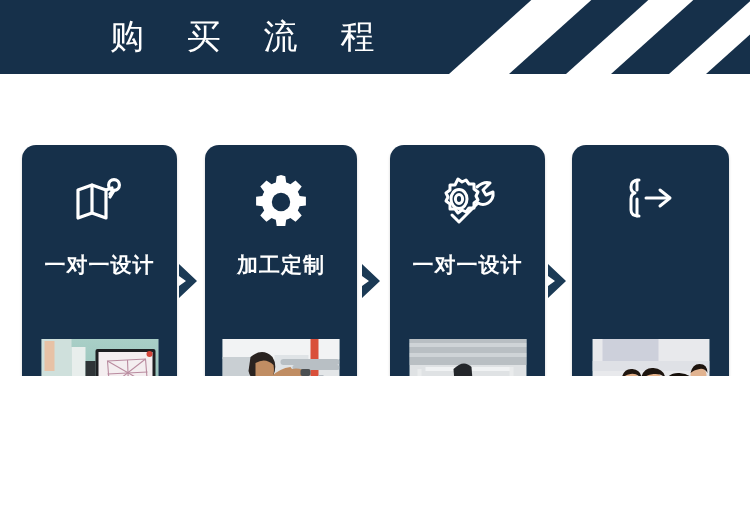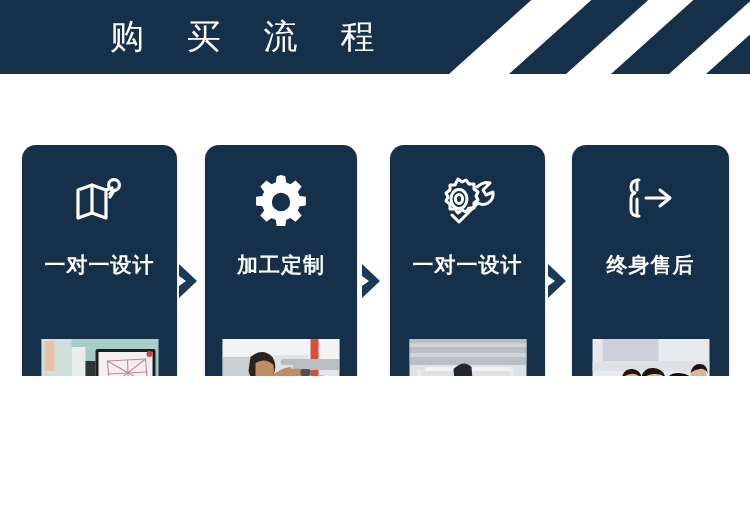--- a/index.html
+++ b/index.html
@@ -250,21 +250,20 @@
         <svg width="58" height="54" viewBox="0 0 58 54" xmlns="http://www.w3.org/2000/svg">
           <g fill="none" stroke="#ffffff" stroke-width="3" stroke-linejoin="round" stroke-linecap="round">
             <path d="M17 5 q-8 0 -8 7 q0 5 4 6 q-4 1 -4 6 l0 11 q0 6 8 6"></path>
             <path d="M15 5 l0 10"></path>
             <path d="M15 24 l0 17"></path>
             <path d="M24 23 L45 23"></path>
             <path d="M38 15 L48 23 L38 31"></path>
           </g>
         </svg>
       </div>
-      <div class="card-label">终身售后</div>
       <div class="card-photo">
         <svg viewBox="0 0 117 108" xmlns="http://www.w3.org/2000/svg">
           <rect width="117" height="108" fill="#e8e9ec"></rect>
           <rect x="10" y="0" width="56" height="24" fill="#cdd0db"></rect>
           <rect x="0" y="22" width="117" height="10" fill="#dfe1e6"></rect>
           <rect x="0" y="52" width="117" height="56" fill="#e3e5e9"></rect>
           <rect x="0" y="56" width="46" height="40" fill="#f2f3f5"></rect>
           <g fill="#c9ccd2">
             <rect x="6" y="70" width="28" height="3"></rect>
             <rect x="6" y="77" width="28" height="3"></rect>

